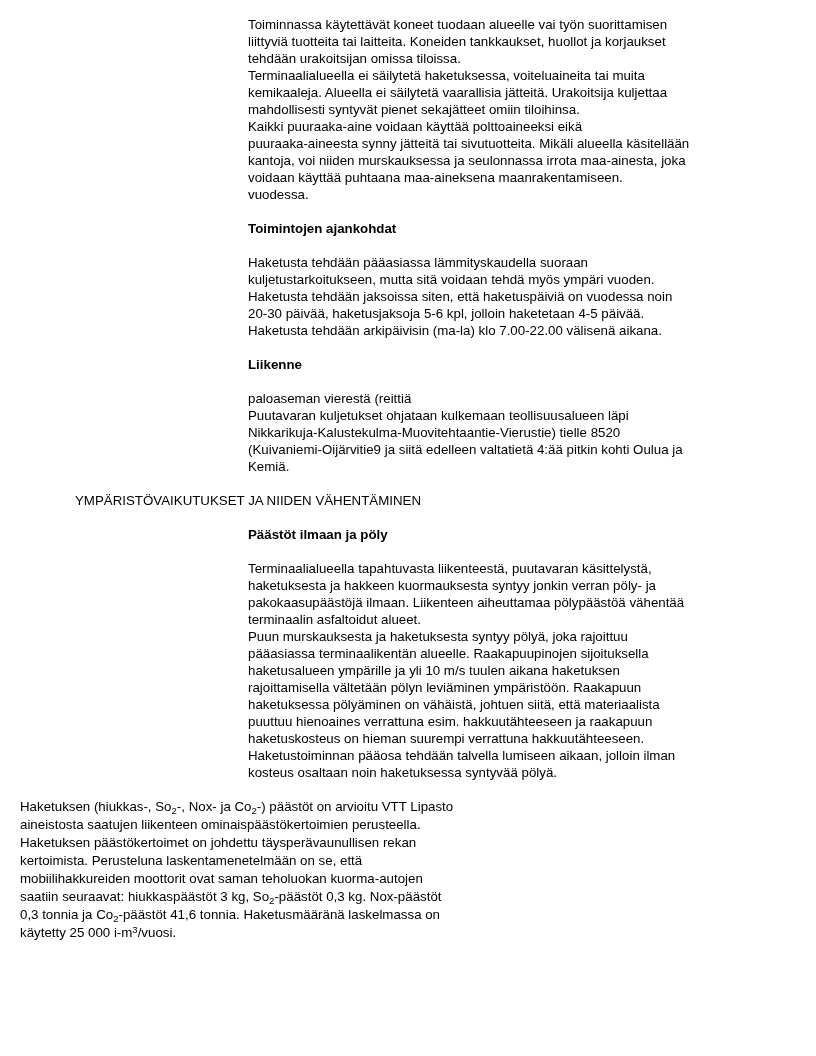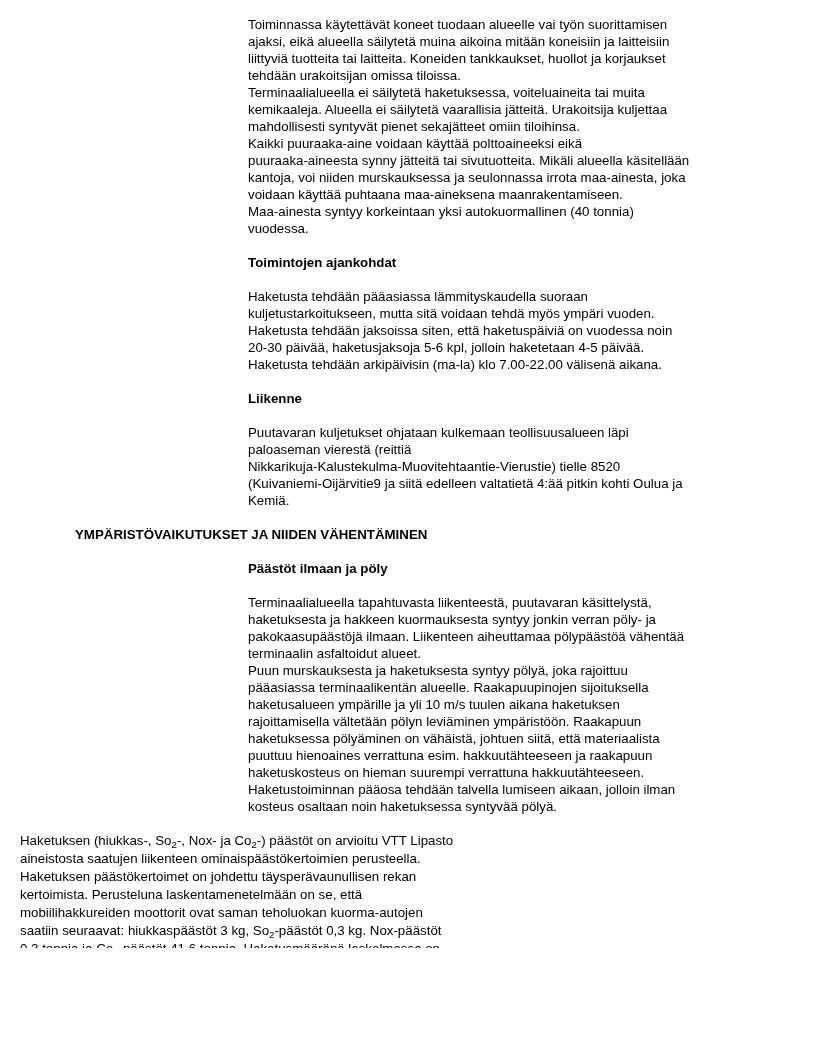--- a/index.html
+++ b/index.html
@@ -26,65 +26,63 @@
   }
   .block { margin: 0 0 17px 0; }
   .indent-body   { margin-left: 248px; }
   .indent-margin { margin-left: 75px; }
   .paragraph .line,
   .heading .line,
   .section-heading .line {
     white-space: pre;
   }
   .heading { font-weight: bold; }
-  .section-heading { font-weight: bold; }
+  .section-heading { font-weight: normal; }
   .sub-spacing { line-height: 18px; margin-left: 20px; }
   sub, sup {
     font-size: 0.72em;
     line-height: 0;
   }
   sub { vertical-align: baseline; position: relative; top: 0.3em; }
   sup { vertical-align: baseline; position: relative; top: -0.45em; }
 </style>
 </head>
 <body>
 
 <div class="page">
   <div class="doc">
       <div class="block paragraph indent-body">
         <div class="line">Toiminnassa käytettävät koneet tuodaan alueelle vai työn suorittamisen</div>
-        <div class="line">ajaksi, eikä alueella säilytetä muina aikoina mitään koneisiin ja laitteisiin</div>
         <div class="line">liittyviä tuotteita tai laitteita. Koneiden tankkaukset, huollot ja korjaukset</div>
         <div class="line">tehdään urakoitsijan omissa tiloissa.</div>
         <div class="line">Terminaalialueella ei säilytetä haketuksessa, voiteluaineita tai muita</div>
         <div class="line">kemikaaleja. Alueella ei säilytetä vaarallisia jätteitä. Urakoitsija kuljettaa</div>
         <div class="line">mahdollisesti syntyvät pienet sekajätteet omiin tiloihinsa.</div>
         <div class="line">Kaikki puuraaka-aine voidaan käyttää polttoaineeksi eikä</div>
         <div class="line">puuraaka-aineesta synny jätteitä tai sivutuotteita. Mikäli alueella käsitellään</div>
         <div class="line">kantoja, voi niiden murskauksessa ja seulonnassa irrota maa-ainesta, joka</div>
         <div class="line">voidaan käyttää puhtaana maa-aineksena maanrakentamiseen.</div>
-        <div class="line">Maa-ainesta syntyy korkeintaan yksi autokuormallinen (40 tonnia)</div>
         <div class="line">vuodessa.</div>
       </div>
       <div class="block heading indent-body">
         <div class="line">Toimintojen ajankohdat</div>
       </div>
       <div class="block paragraph indent-body">
         <div class="line">Haketusta tehdään pääasiassa lämmityskaudella suoraan</div>
         <div class="line">kuljetustarkoitukseen, mutta sitä voidaan tehdä myös ympäri vuoden.</div>
         <div class="line">Haketusta tehdään jaksoissa siten, että haketuspäiviä on vuodessa noin</div>
         <div class="line">20-30 päivää, haketusjaksoja 5-6 kpl, jolloin haketetaan 4-5 päivää.</div>
         <div class="line">Haketusta tehdään arkipäivisin (ma-la) klo 7.00-22.00 välisenä aikana.</div>
       </div>
       <div class="block heading indent-body">
         <div class="line">Liikenne</div>
       </div>
       <div class="block paragraph indent-body">
+        <div class="line">paloaseman vierestä (reittiä</div>
         <div class="line">Puutavaran kuljetukset ohjataan kulkemaan teollisuusalueen läpi</div>
-        <div class="line">paloaseman vierestä (reittiä</div>
         <div class="line">Nikkarikuja-Kalustekulma-Muovitehtaantie-Vierustie) tielle 8520</div>
         <div class="line">(Kuivaniemi-Oijärvitie9 ja siitä edelleen valtatietä 4:ää pitkin kohti Oulua ja</div>
         <div class="line">Kemiä.</div>
       </div>
       <div class="block section-heading indent-margin">
         <div class="line">YMPÄRISTÖVAIKUTUKSET JA NIIDEN VÄHENTÄMINEN</div>
       </div>
       <div class="block heading indent-body">
         <div class="line">Päästöt ilmaan ja pöly</div>
       </div>

